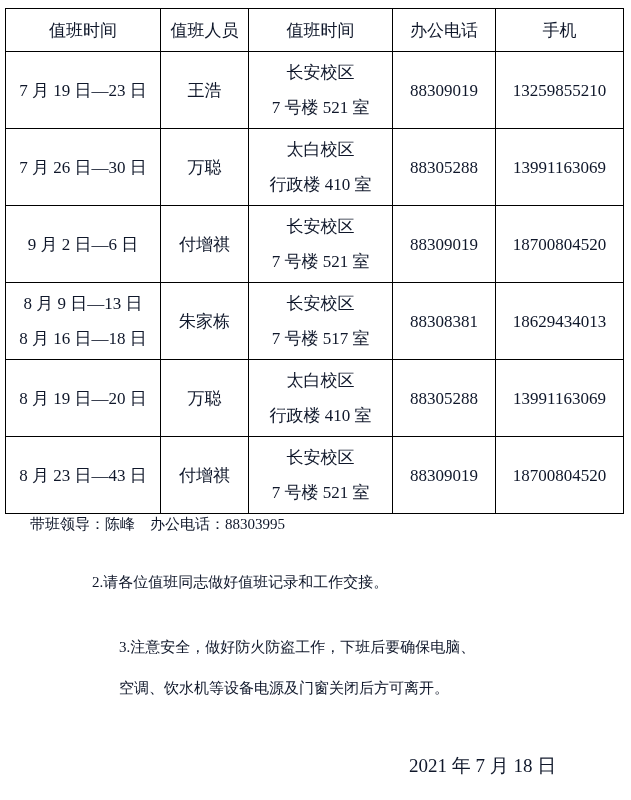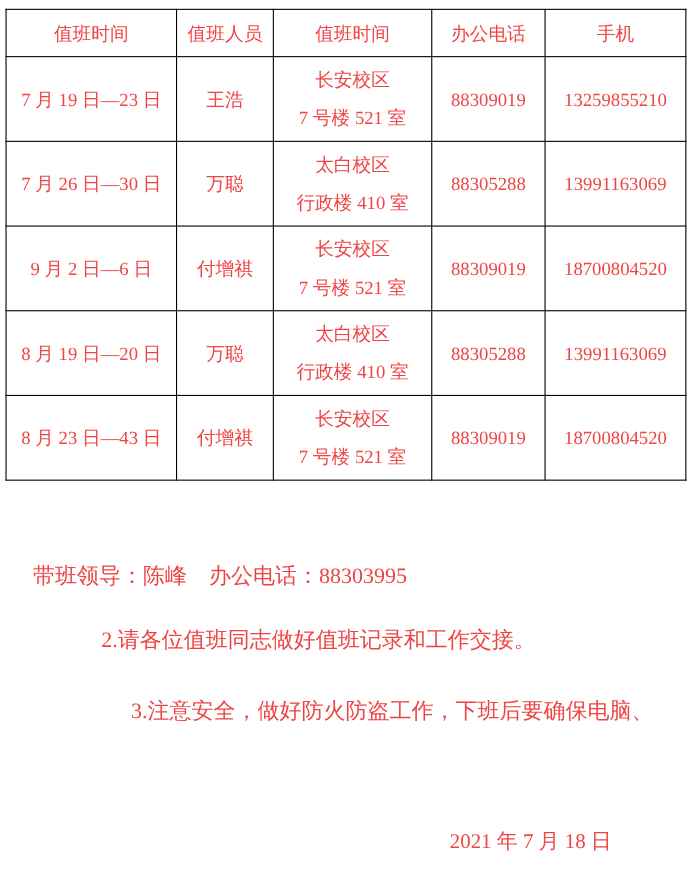--- a/index.html
+++ b/index.html
@@ -5,21 +5,21 @@
   html, body {
     margin: 0;
     padding: 0;
     background: #ffffff;
   }
   .page {
     position: relative;
     width: 631px;
     height: 800px;
     background: #ffffff;
-    color: #ef4444;
+    color: #0f172a;
     font-family: "Liberation Serif", "DejaVu Serif", serif;
     overflow: hidden;
   }
   table.duty {
     position: absolute;
     left: 5px;
     top: 8px;
     width: 618px;
     border-collapse: collapse;
     table-layout: fixed;
@@ -38,21 +38,21 @@
   table.duty tbody td { height: 76px; text-align: center; }
   .cl {
     display: block;
     line-height: 35px;
     white-space: nowrap;
   }
   .cl:empty { display: none; }
 
   .fline {
     position: absolute;
-    font-size: 20px;
+    font-size: 15px;
     line-height: 24px;
     white-space: nowrap;
   }
   .leader-line { left: 30px; top: 512px; }
   .note-1 { left: 30px; top: 553px; }
   .note-2 { left: 92px; top: 570px; }
   .note-3a { left: 92px; top: 635px; margin-left: 27px; }
   .note-3b { left: 119px; top: 676px; }
   .signature {
     position: absolute;
@@ -137,20 +137,39 @@
           </td>
         <td>
             <span class="cl">88309019</span>
           </td>
         <td>
             <span class="cl">18700804520</span>
           </td>
       </tr>
       <tr>
         <td>
+            <span class="cl">8 月 9 日—13 日</span>
+            <span class="cl">8 月 16 日—18 日</span>
+          </td>
+        <td>
+            <span class="cl">朱家栋</span>
+          </td>
+        <td>
+            <span class="cl">长安校区</span>
+            <span class="cl">7 号楼 517 室</span>
+          </td>
+        <td>
+            <span class="cl">88308381</span>
+          </td>
+        <td>
+            <span class="cl">18629434013</span>
+          </td>
+      </tr>
+      <tr>
+        <td>
             <span class="cl">8 月 19 日—20 日</span>
           </td>
         <td>
             <span class="cl">万聪</span>
           </td>
         <td>
             <span class="cl">太白校区</span>
             <span class="cl">行政楼 410 室</span>
           </td>
         <td>
@@ -177,18 +196,19 @@
         <td>
             <span class="cl">18700804520</span>
           </td>
       </tr>
     </tbody>
   </table>
 
   <div class="fline leader-line">带班领导：陈峰　办公电话：88303995</div>
   <div class="fline note-2">2.请各位值班同志做好值班记录和工作交接。</div>
   <div class="fline note-3a">3.注意安全，做好防火防盗工作，下班后要确保电脑、</div>
+  <div class="fline note-3b">空调、饮水机等设备电源及门窗关闭后方可离开。</div>
 
   <div class="signature">
     <span class="sig-date">2021 年 7 月 18 日</span>
   </div>
 
 </div>
 
 </body></html>

